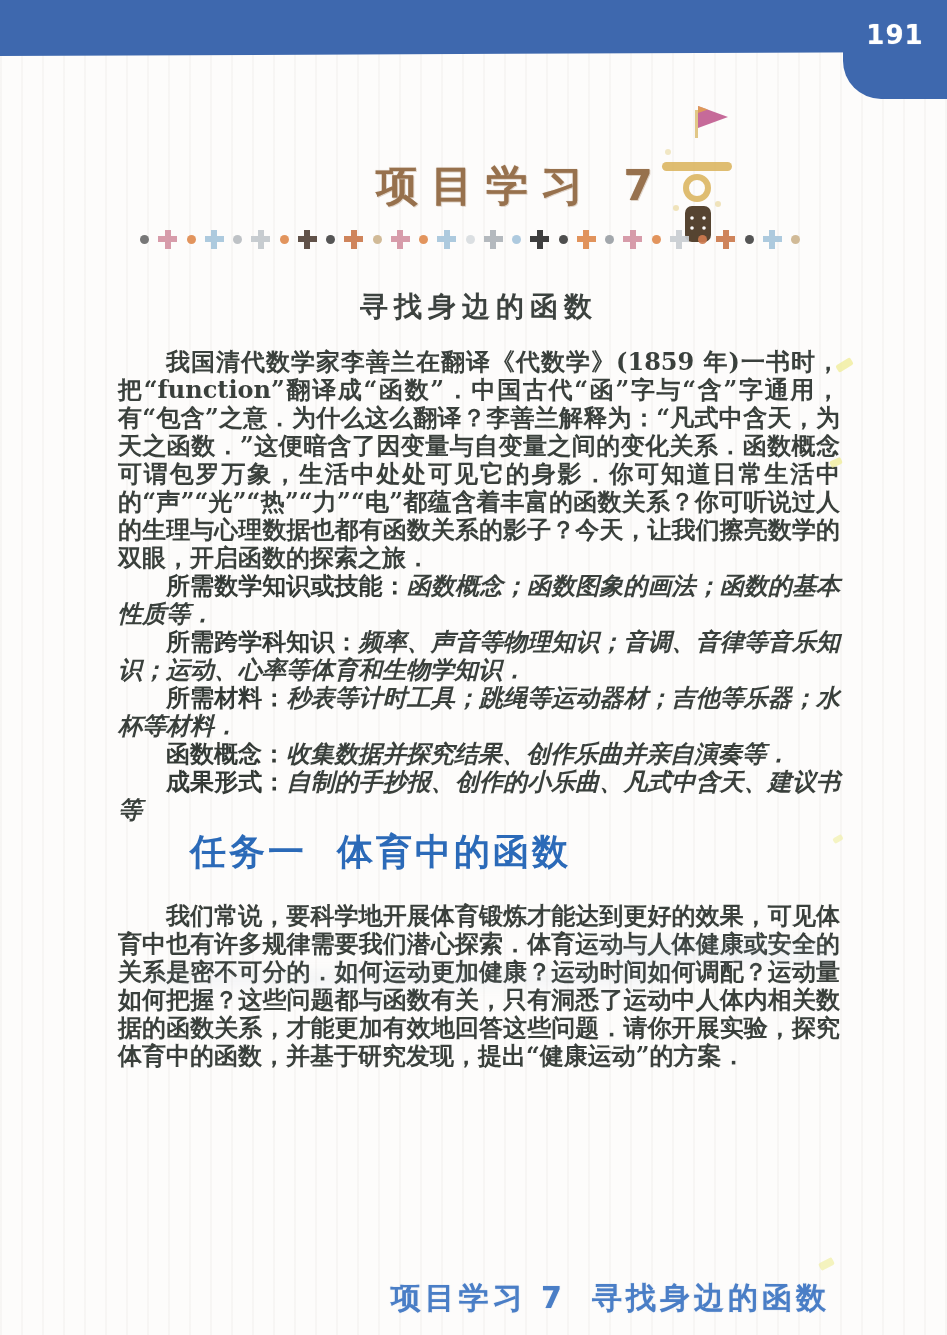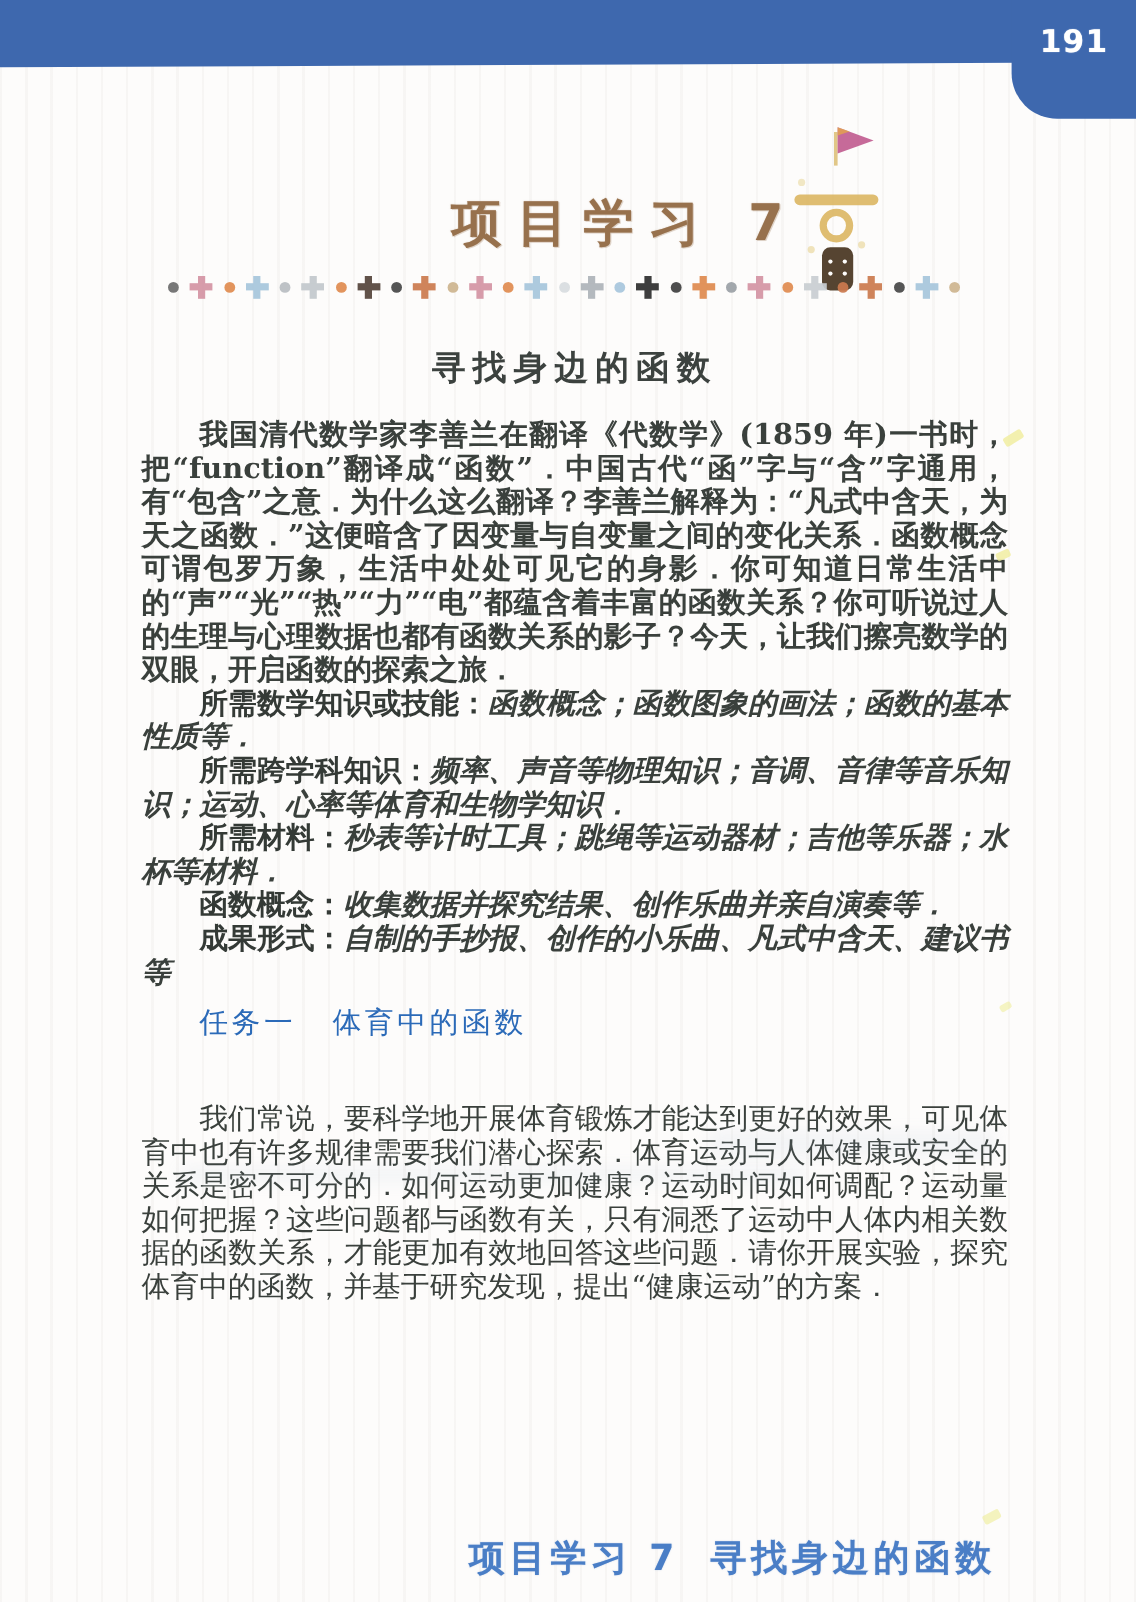--- a/index.html
+++ b/index.html
@@ -71,26 +71,26 @@
   }
   .content p { text-indent:2em; }
   .intro { font-weight:600; }
   .req-label { font-weight:bold; font-family:"DejaVu Sans", sans-serif; color:#343a36; }
   .req-content { font-style:italic; font-weight:600; }
 
   
   .task-heading {
     margin-top:14px; height:38px;
     font-family:"DejaVu Sans", sans-serif;
-    font-size:24px; font-weight:normal; color:#2b6ab8; letter-spacing:3px;
+    font-size:36px; font-weight:bold; color:#2b6ab8; letter-spacing:3px;
     text-indent:0;
   }
   .task-heading .task-number { margin-right:30px; }
 
-  .task-body { margin-top:42px; font-weight:400; }
+  .task-body { margin-top:26px; font-weight:700; }
 
   
   .footer {
     position:absolute; top:1278px; right:117px;
     font-size:30px; font-weight:bold; color:#4a7ec6; letter-spacing:4px;
     font-family:"DejaVu Sans", sans-serif;
     text-shadow:0 0 1px rgba(74,126,198,.5);
   }
   .footer .footer-left { margin-right:26px; }
 

